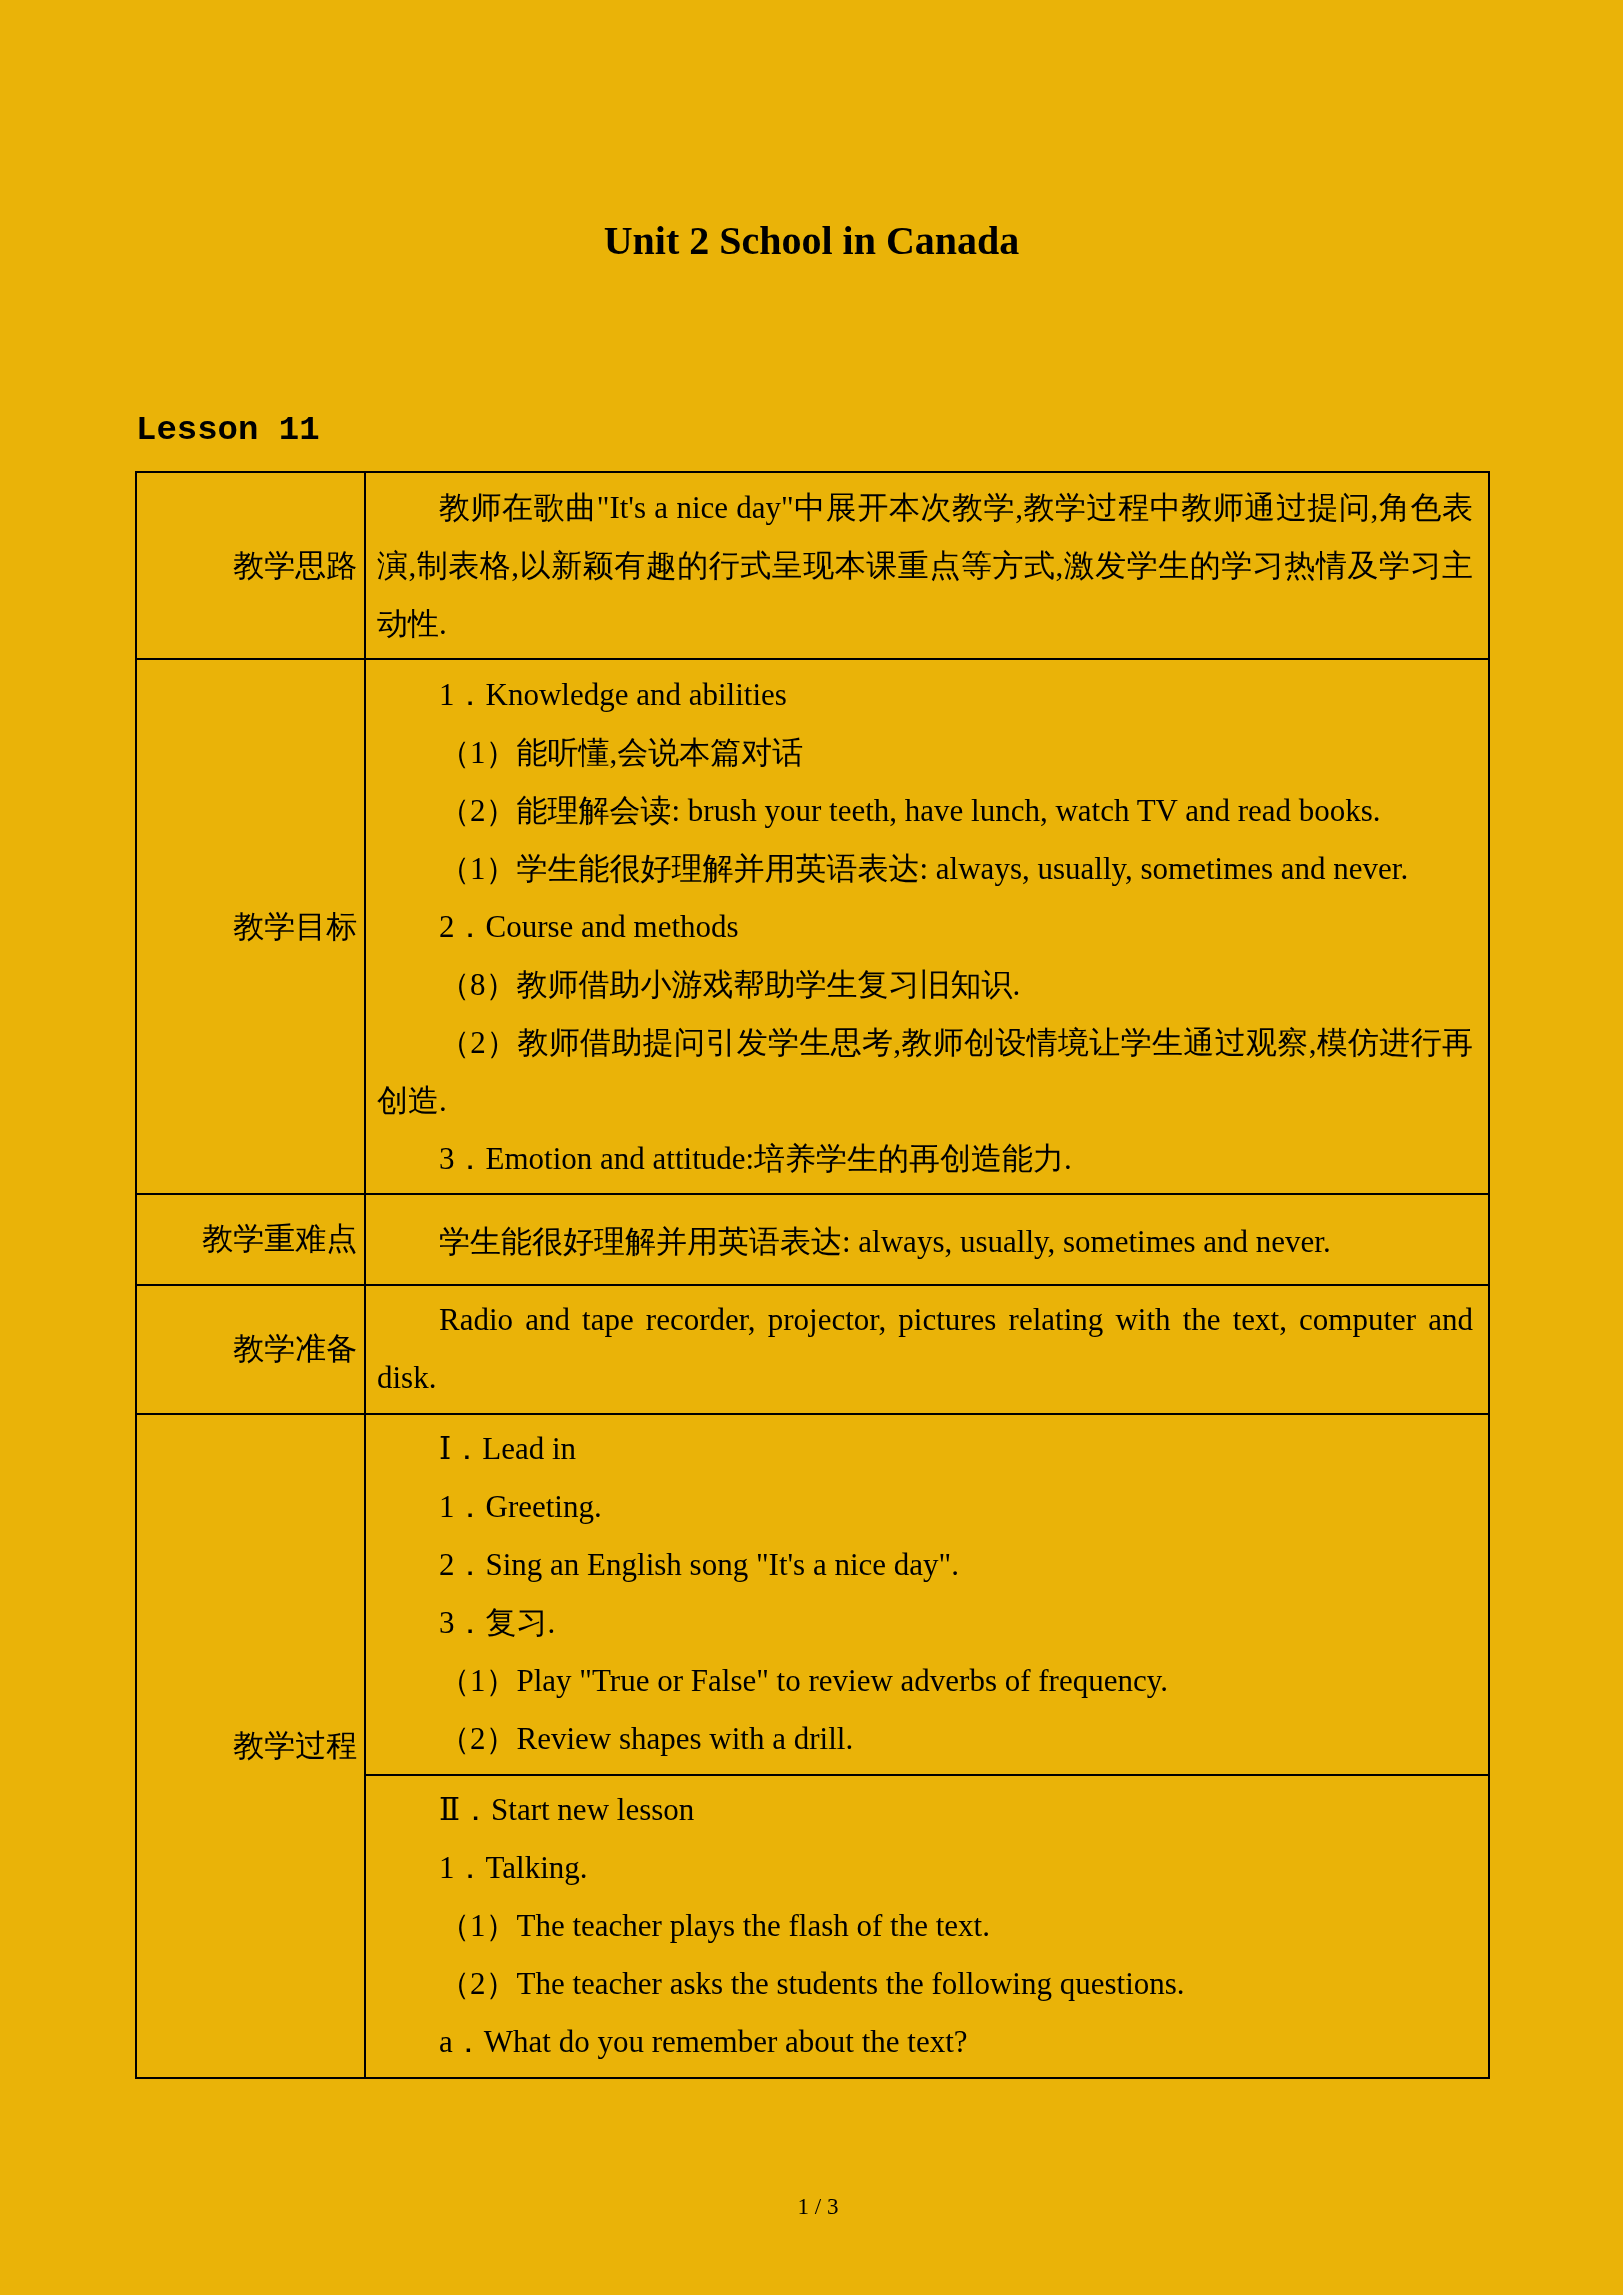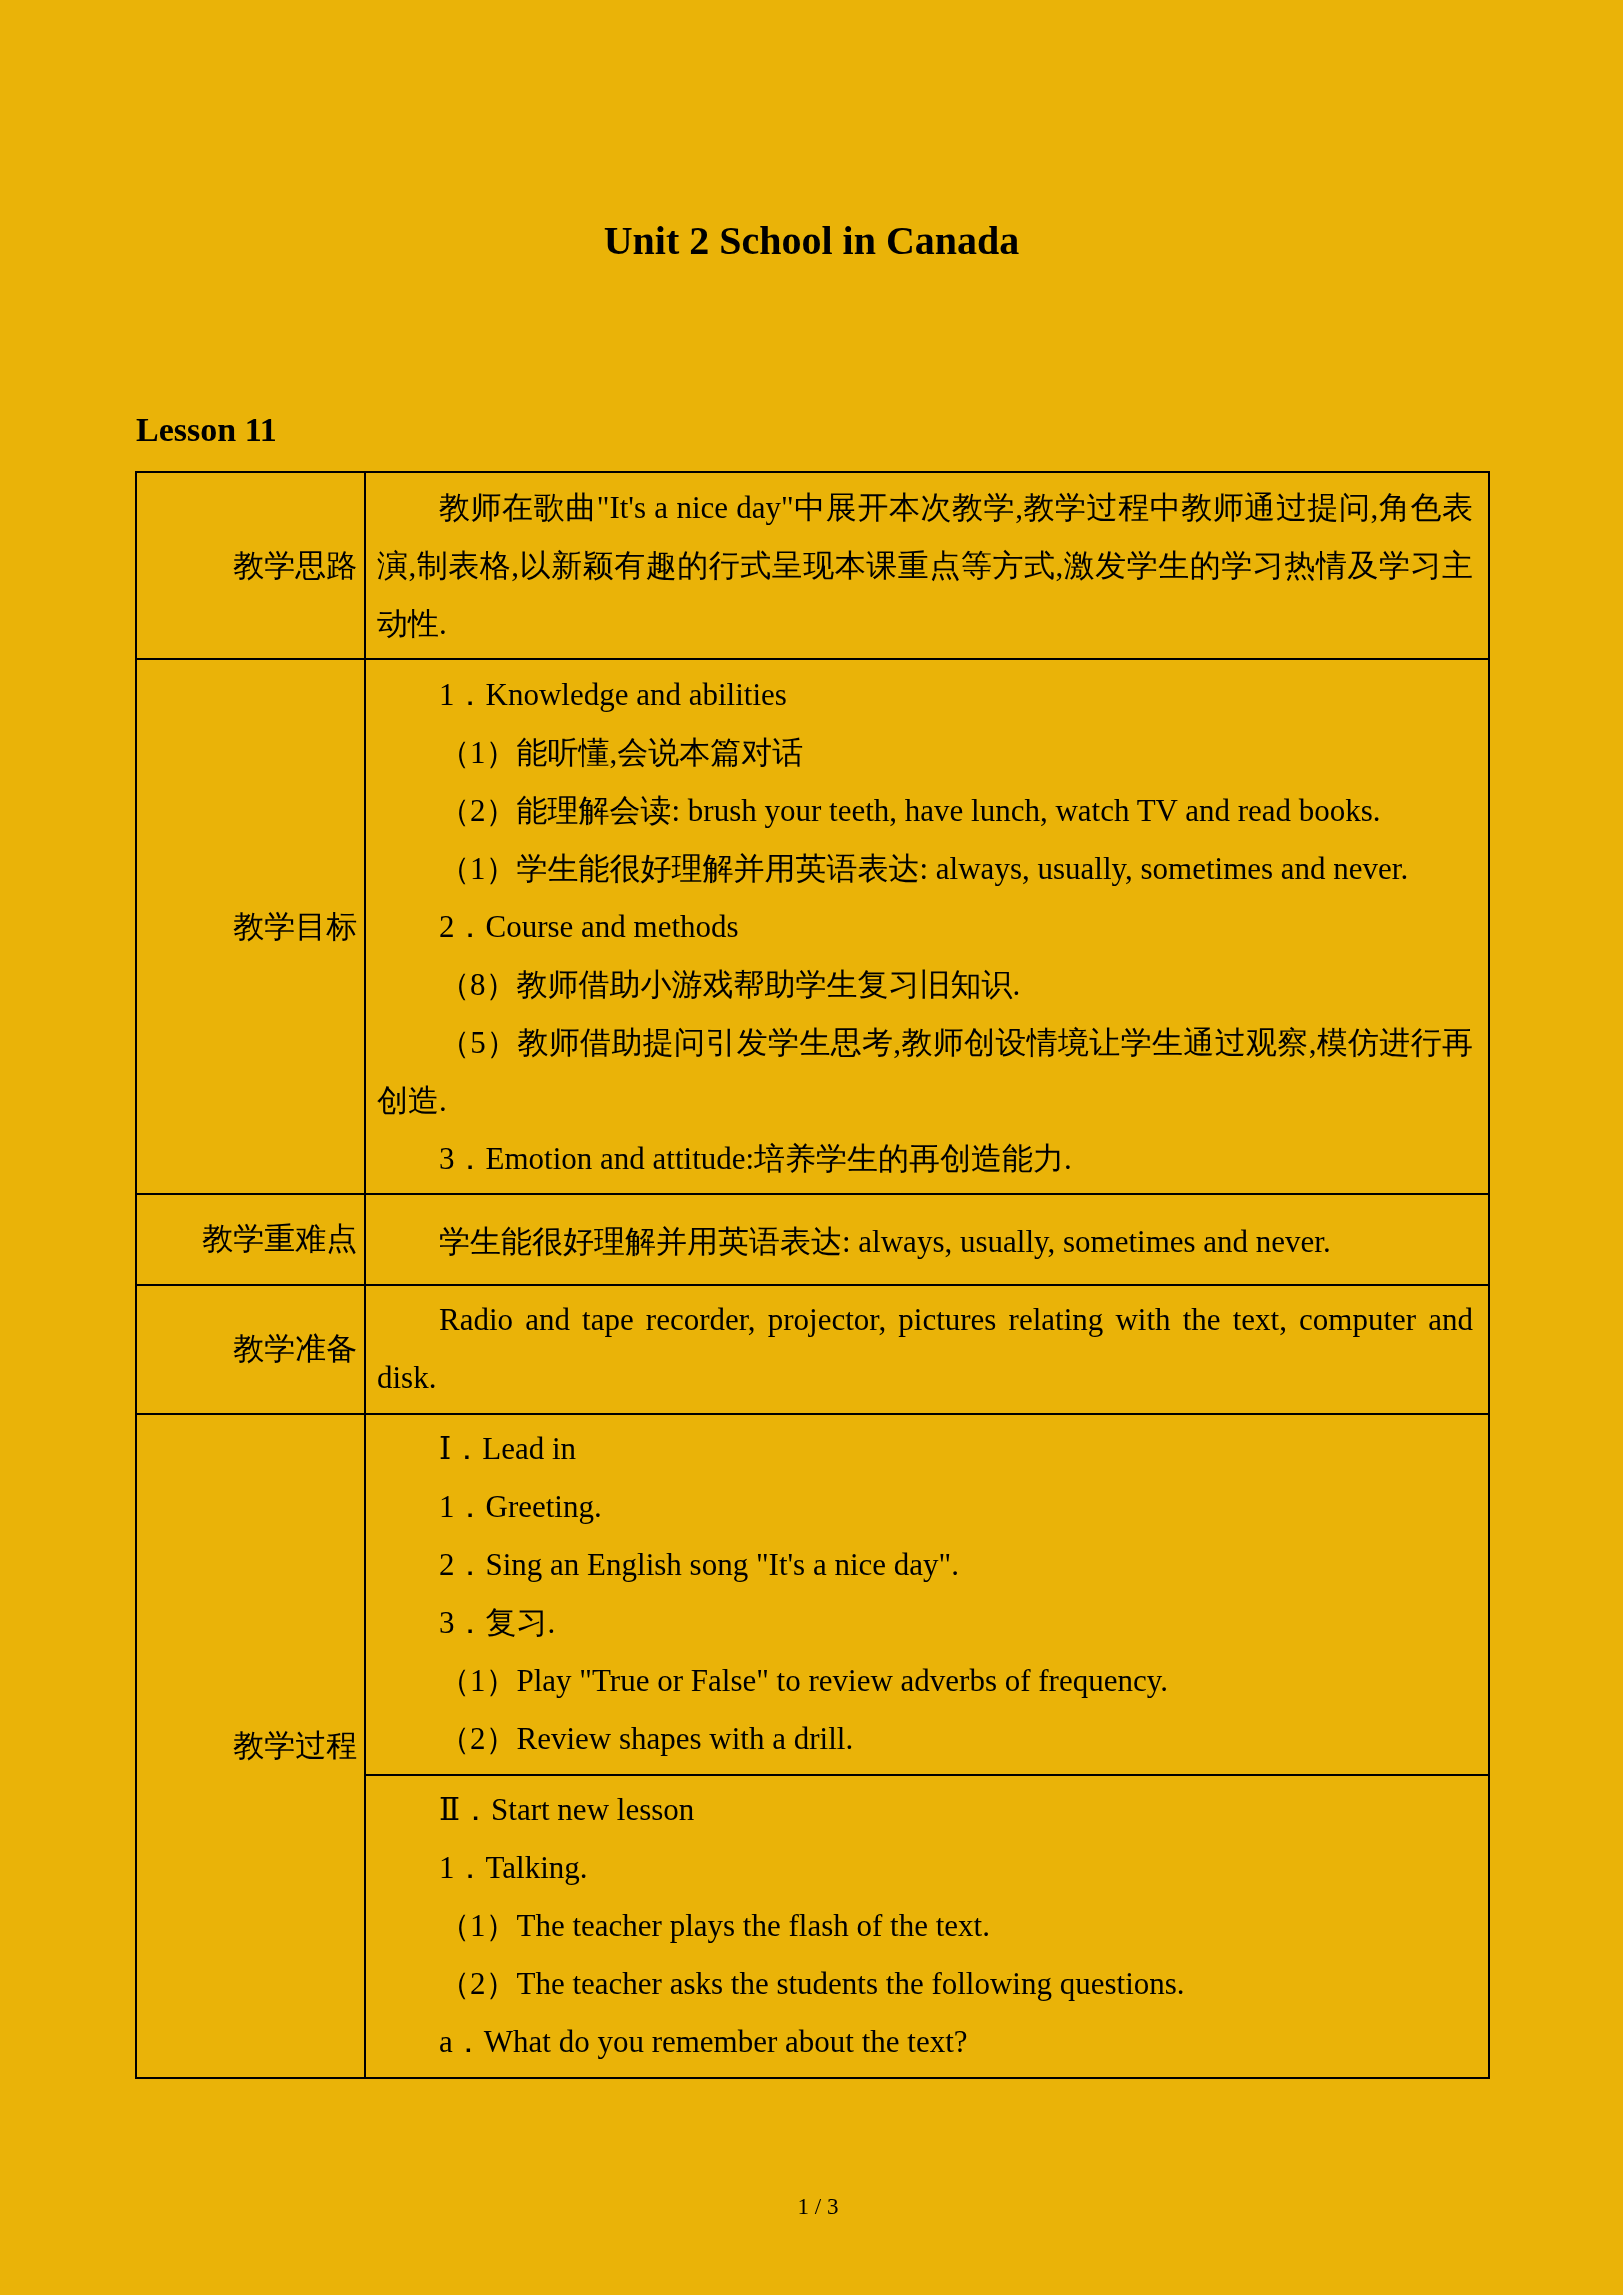--- a/index.html
+++ b/index.html
@@ -22,20 +22,21 @@
     text-align: center;
     font-size: 40px;
     font-weight: bold;
     line-height: 1.2;
   }
   .lesson-heading {
     margin: 145px 16px 0 136px;
     font-size: 34px;
     font-weight: bold;
     line-height: 1.2;
+    font-family: Liberation Mono, monospace;
   }
   table.plan-table {
     border-collapse: collapse;
     table-layout: fixed;
     margin: 20.5px 0 0 135px;
     width: 1355px;
   }
   table.plan-table td {
     border: 2px solid #000000;
     vertical-align: middle;
@@ -94,21 +95,21 @@
 
       <tr>
         <td class="label-cell">教学目标</td>
         <td class="content-cell">
           <p>1．Knowledge and abilities</p>
           <p>（1）能听懂,会说本篇对话</p>
           <p>（2）能理解会读: brush your teeth, have lunch, watch TV and read books.</p>
           <p>（1）学生能很好理解并用英语表达: always, usually, sometimes and never.</p>
           <p>2．Course and methods</p>
           <p>（8）教师借助小游戏帮助学生复习旧知识.</p>
-          <p>（5）教师借助提问引发学生思考,教师创设情境让学生通过观察,模仿进行再创造.</p>
+          <p>（2）教师借助提问引发学生思考,教师创设情境让学生通过观察,模仿进行再创造.</p>
           <p>3．Emotion and attitude:培养学生的再创造能力.</p>
         </td>
       </tr>
 
       <tr>
         <td class="label-cell">教学重难点</td>
         <td class="content-cell roomy">
           <p>学生能很好理解并用英语表达: always, usually, sometimes and never.</p>
         </td>
       </tr>

